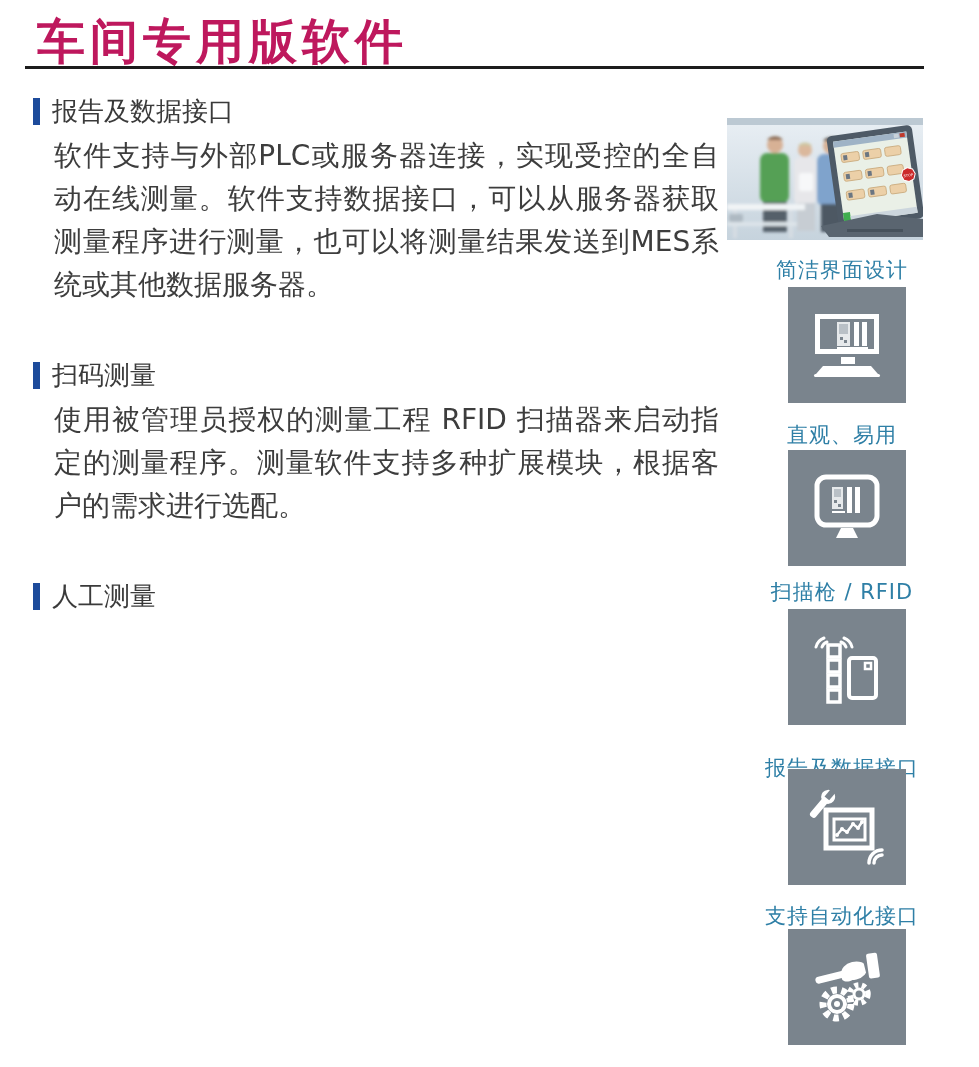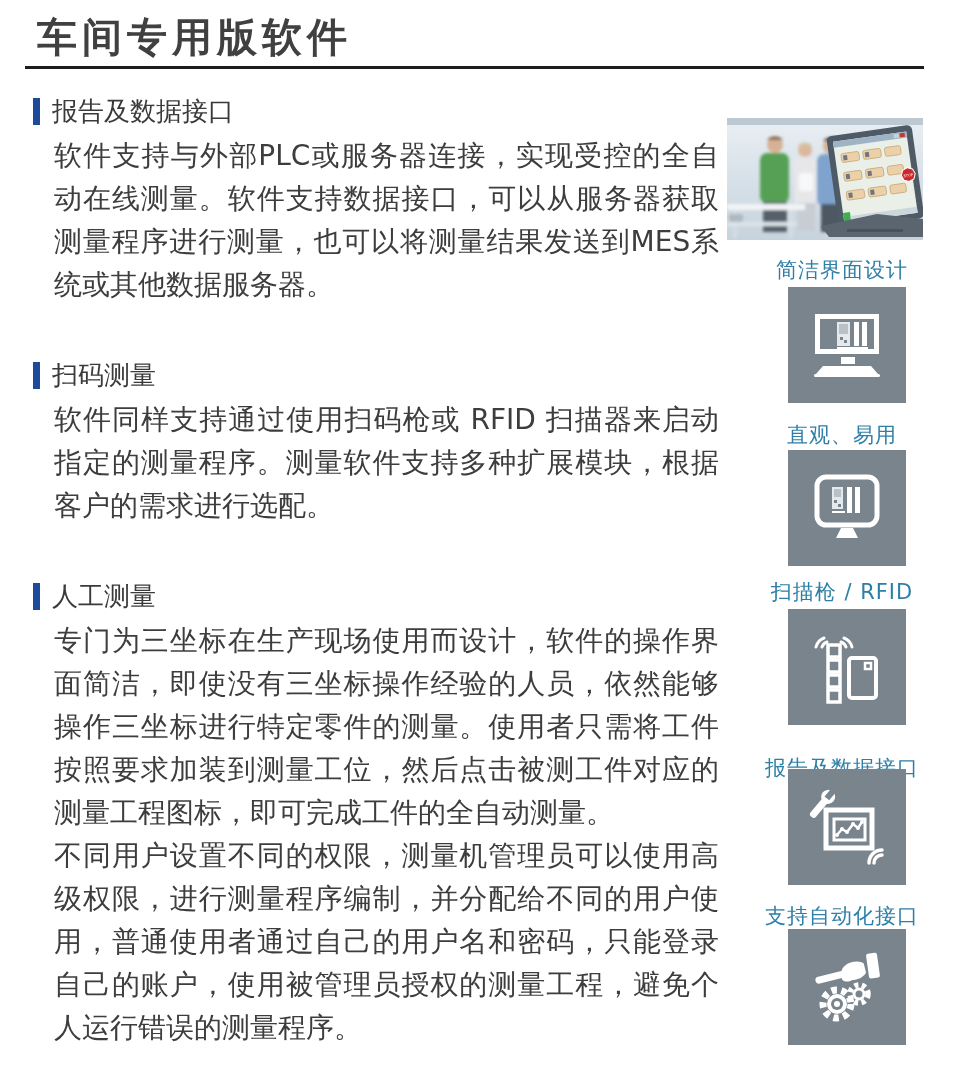--- a/index.html
+++ b/index.html
@@ -3,22 +3,22 @@
 <meta charset="utf-8">
 <style>
   * { margin:0; padding:0; box-sizing:border-box; }
   html,body { background:#ffffff; }
   body {
     width:979px; height:1067px; position:relative; overflow:hidden;
     font-family:"DejaVu Sans", sans-serif;
   }
   .page-title {
     position:absolute; left:37px; top:10px;
-    font-size:40px; font-weight:bold; letter-spacing:5px;
-    color:#404040;
+    font-size:48px; font-weight:bold; letter-spacing:5px;
+    color:#be185d;
   }
   .title-rule {
     position:absolute; left:25px; top:66px; width:899px; height:3px;
     background:#1c1c1c;
   }
   .main-col {
     position:absolute; left:33px; top:94px; width:684px;
   }
   .section { margin-bottom:52px; }
   .sec-heading {
@@ -77,32 +77,28 @@
       <p>软件支持与外部PLC或服务器连接，实现受控的全自动在线测量。软件支持数据接口，可以从服务器获取测量程序进行测量，也可以将测量结果发送到MES系统或其他数据服务器。</p>
     </div>
   </div>
 
   <div class="section">
     <div class="sec-heading">
       <span class="accent-bar"></span>
       <span>扫码测量</span>
     </div>
     <div class="sec-body">
-      <p>软件同样支持通过使用扫码枪或 RFID 扫描器来启动指定的测量程序。测量软件支持多种扩展模块，根据客户的需求进行选配。</p>
+      <p>使用被管理员授权的测量工程 RFID 扫描器来启动指定的测量程序。测量软件支持多种扩展模块，根据客户的需求进行选配。</p>
     </div>
   </div>
 
   <div class="section">
     <div class="sec-heading">
       <span class="accent-bar"></span>
       <span>人工测量</span>
-    </div>
-    <div class="sec-body">
-      <p>专门为三坐标在生产现场使用而设计，软件的操作界面简洁，即使没有三坐标操作经验的人员，依然能够操作三坐标进行特定零件的测量。使用者只需将工件按照要求加装到测量工位，然后点击被测工件对应的测量工程图标，即可完成工件的全自动测量。</p>
-      <p>不同用户设置不同的权限，测量机管理员可以使用高级权限，进行测量程序编制，并分配给不同的用户使用，普通使用者通过自己的用户名和密码，只能登录自己的账户，使用被管理员授权的测量工程，避免个人运行错误的测量程序。</p>
     </div>
   </div>
 
 </div>
 
 <div class="aside-col">
 
   <div class="photo">
     <svg width="196" height="122" viewBox="0 0 196 122">
       <defs>

